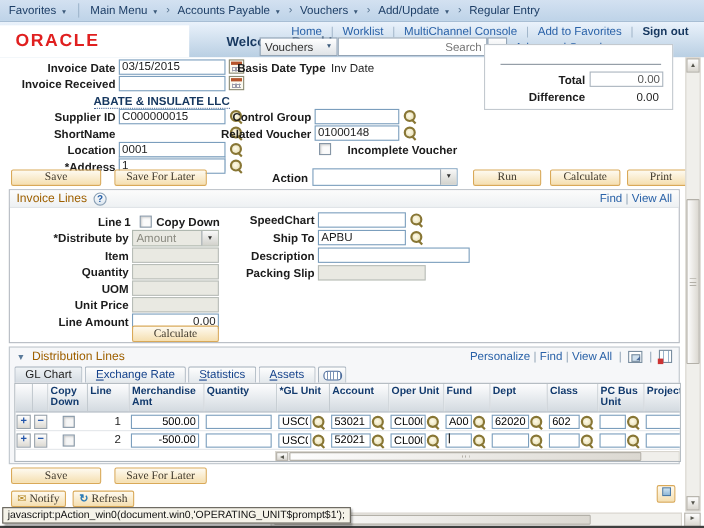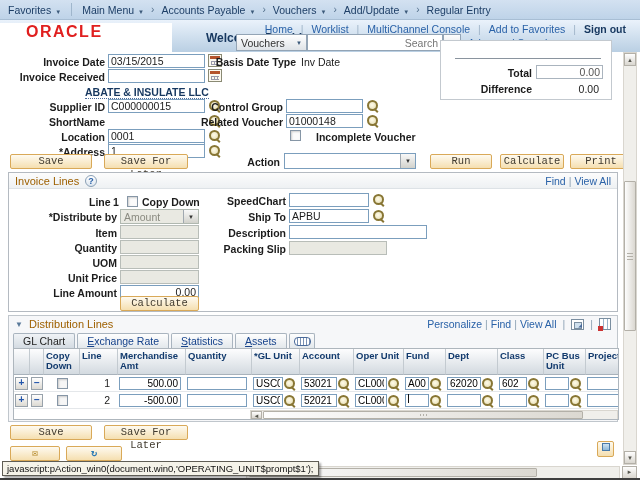--- a/index.html
+++ b/index.html
@@ -8,21 +8,21 @@
 
 
 .crumbbar{position:absolute;left:0;top:0;width:640px;height:20px;background:linear-gradient(#d3e1f1,#bed3e8);border-bottom:1px solid #a8bed4;display:flex;align-items:center;padding:0 8px;color:#1d3e66;font-size:10.5px;white-space:nowrap;}
 .vline{width:0;height:13px;border-left:1px solid #9fb6cc;margin:0 10px;}
 .dd{font-size:6px;margin-left:4px;color:#3c5a7a;}
 .bc-sep{color:#54708c;font-size:10px;margin:0 7px;}
 .bc-item{cursor:pointer;}
 
 
 .hdrbar{position:absolute;left:0;top:20px;width:640px;height:32px;background:linear-gradient(#eaf2fb,#b9cfe3);}
-.logo-box{position:absolute;left:0;top:23px;width:172px;height:29px;background:#fff;display:flex;align-items:flex-start;padding-left:26px;}
+.logo-box{position:absolute;left:0;top:23px;width:172px;height:29px;background:#fff;display:flex;align-items:center;padding-left:14px;}
 .logo{color:#e01f1f;font-weight:bold;font-size:16px;letter-spacing:1.5px;}
 .welcome{position:absolute;left:206px;top:31px;font-weight:bold;color:#16375f;font-size:12px;}
 .hdr-links{position:absolute;right:6px;top:23px;font-size:10.5px;color:#2a62a8;display:flex;align-items:center;}
 .hdr-link{padding:0 8px;cursor:pointer;}
 .hdr-link.signout{font-weight:bold;color:#16375f;}
 .hdr-sep{color:#9fb4c8;}
 .scope{position:absolute;left:236px;top:34px;width:71px;height:17px;background:linear-gradient(#ffffff,#dfe3e7);border:1px solid #93a4b5;display:flex;align-items:center;justify-content:space-between;padding:0 4px;font-size:10.5px;color:#333;cursor:pointer;}
 .search-inp{position:absolute;left:307px;top:34px;width:136px;height:17px;border:1px solid #93a4b5;font-size:10.5px;padding:0 4px;color:#444;font-family:inherit;text-align:right;}
 .go-btn{position:absolute;left:443px;top:34px;width:18px;height:17px;background:linear-gradient(#fdfdfd,#dde2e6);border:1px solid #93a4b5;color:#2a62a8;font-weight:bold;font-size:11px;line-height:14px;text-align:center;cursor:pointer;}
 .adv{position:absolute;left:468px;top:37px;color:#2a62a8;font-size:10.5px;cursor:pointer;}
@@ -34,21 +34,21 @@
 .fld{position:absolute;height:14px;border:1px solid #7b9ebd;background:#fff;font-size:10.5px;padding:0 2px;font-family:inherit;color:#1c1c1c;}
 .fld.dis{background:#e9e9e2;border-color:#b8bdb8;}
 .fld.num{text-align:right;}
 .mag{position:relative;display:inline-block;width:13px;height:13px;cursor:pointer;flex:none;}
 .mag::before{content:"";position:absolute;left:1px;top:1px;width:7px;height:7px;border:2px solid #887634;border-radius:50%;background:radial-gradient(circle at 3px 3px,#fffbe8,#e4dbb0);}
 .mag::after{content:"";position:absolute;left:9px;top:9px;width:5px;height:2px;background:#887634;transform:rotate(45deg);transform-origin:0 0;}
 .cal{position:absolute;width:14px;height:13px;border:1px solid #8a8a74;background:#fcf9ef;cursor:pointer;}
 .cal::before{content:"";position:absolute;left:1px;right:1px;top:1px;height:3px;background:#b5542c;}
 .cal::after{content:"";position:absolute;left:2px;right:2px;top:6px;bottom:1px;background:repeating-linear-gradient(90deg,#99a 0 1px,transparent 1px 3px),repeating-linear-gradient(0deg,#99a 0 1px,transparent 1px 3px);}
 .cb{position:absolute;width:11px;height:11px;border:1px solid #8696a6;background:#fbfbfb;box-shadow:inset 1px 1px 2px rgba(0,0,0,.18);cursor:pointer;}
-.btn{position:absolute;background:linear-gradient(#fefaf0,#f5dfb0);border:1px solid #d9a958;border-radius:2px;color:#403a2e;font-size:10.5px;text-align:center;height:15px;line-height:13px;cursor:pointer;font-family:Liberation Mono, monospace;}
+.btn{position:absolute;background:linear-gradient(#fefaf0,#f5dfb0);border:1px solid #d9a958;border-radius:2px;color:#403a2e;font-size:10.5px;text-align:center;height:15px;line-height:13px;cursor:pointer;font-family:Liberation Serif, serif;}
 .help{position:absolute;width:12px;height:12px;border:1px solid #8aa0b5;border-radius:50%;background:linear-gradient(#fff,#dce6ef);color:#2a62a8;font-size:9px;font-weight:bold;text-align:center;line-height:10px;cursor:pointer;}
 .link{color:#2a62a8;cursor:pointer;}
 .lsep{color:#8fa3b5;padding:0 3px;}
 .sel{position:absolute;height:16px;border:1px solid #7b9ebd;background:#fff;font-size:10.5px;display:flex;align-items:center;cursor:pointer;}
 .sel .sel-txt{flex:1;padding:0 3px;overflow:hidden;color:#333;}
 .sel .sel-btn{width:15px;height:100%;background:linear-gradient(#f8f8f8,#d2d2cc);border-left:1px solid #a0a8b0;text-align:center;font-size:6px;line-height:14px;color:#333;}
 .sel.dis{background:#e9e9e2;border-color:#b0b8b0;}
 .sel.dis .sel-txt{color:#8a8a80;}
 
 

